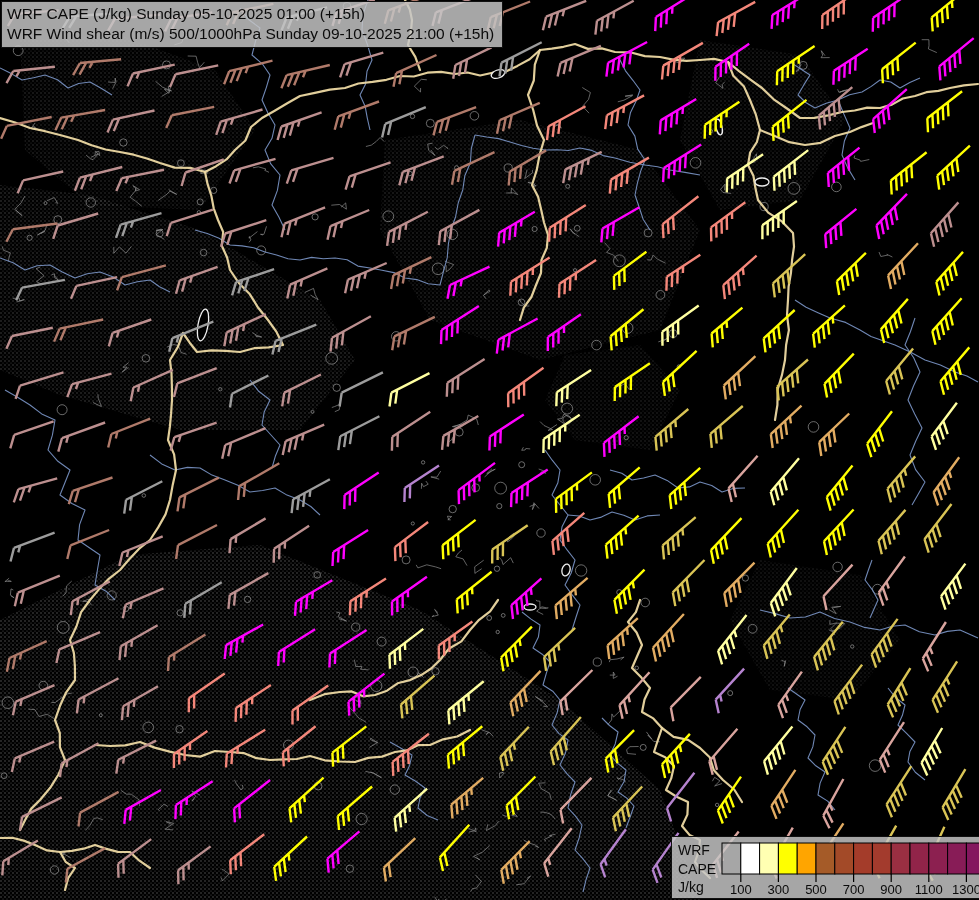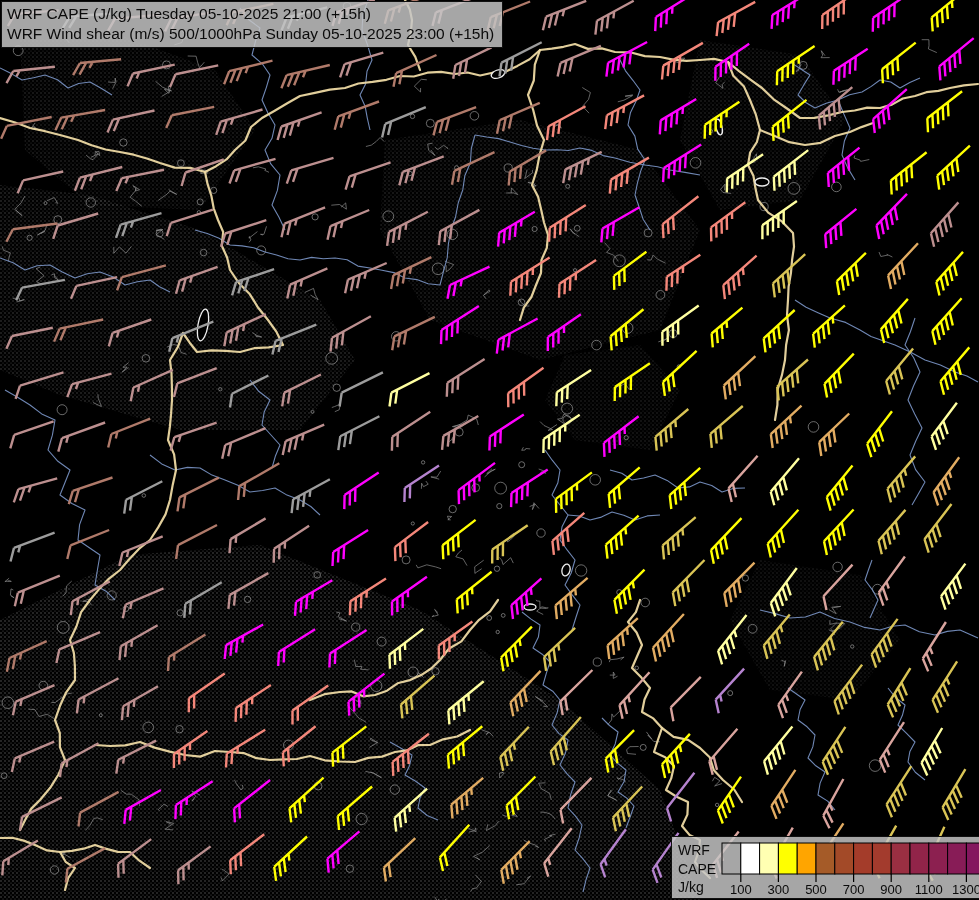--- a/index.html
+++ b/index.html
@@ -619,22 +619,22 @@
         <path d="M652.7 869.6L678.5 832.9M652.7 869.6l4.8 13.2M656.5 864.3l4.8 13.2" stroke="#B583CF" stroke-width="2.4" fill="none" stroke-linecap="butt"></path>
         <path d="M713.0 864.4L738.7 831.5M713.0 864.4l4.1 13.4M717.0 859.3l4.1 13.4M721.0 854.2l2.0 6.7" stroke="#D9A49E" stroke-width="2.4" fill="none" stroke-linecap="butt"></path>
         <path d="M770.9 865.7L792.8 827.7M770.9 865.7l5.9 12.7" stroke="#D9A49E" stroke-width="2.4" fill="none" stroke-linecap="butt"></path>
         <path d="M820.1 858.7L843.4 823.3M820.1 858.7l5.1 13.0M823.7 853.2l5.1 13.0M827.2 847.8l5.1 13.0M830.8 842.4l5.1 13.0" stroke="#E2AC62" stroke-width="2.4" fill="none" stroke-linecap="butt"></path>
         <path d="M873.6 865.6L896.2 825.7M873.6 865.6l6.0 12.6M876.8 859.9l6.0 12.6M880.0 854.2l6.0 12.6M883.2 848.6l6.0 12.6M886.4 842.9l3.0 6.3" stroke="#D9C455" stroke-width="2.4" fill="none" stroke-linecap="butt"></path>
         <path d="M925.6 868.6L944.4 826.8M925.6 868.6l7.2 12.0M928.3 862.7l7.2 12.0M930.9 856.7l7.2 12.0M933.6 850.8l7.2 12.0M936.3 844.9l7.2 12.0" stroke="#D9C455" stroke-width="2.4" fill="none" stroke-linecap="butt"></path>
       </g>
   </svg>
 
   <div id="title-box" class="overlay">
-    <div>WRF CAPE (J/kg) Tuesday 05-10-2025 21:00 (+15h)</div>
-    <div>WRF Wind shear (m/s) 500/1000hPa Sunday 05-10-2025 23:00 (+15h)</div>
+    <div>WRF CAPE (J/kg) Sunday 05-10-2025 01:00 (+15h)</div>
+    <div>WRF Wind shear (m/s) 500/1000hPa Sunday 09-10-2025 21:00 (+15h)</div>
   </div>
 
   <div id="legend-box" class="overlay">
     <svg id="legend-svg" width="353" height="61">
         <text x="6" y="18" font-size="14" fill="#0b0b0b" font-family="Liberation Sans, sans-serif">WRF</text>
         <text x="6" y="36.5" font-size="14" fill="#0b0b0b" font-family="Liberation Sans, sans-serif">CAPE</text>
         <text x="6" y="55" font-size="14" fill="#0b0b0b" font-family="Liberation Sans, sans-serif">J/kg</text>
         <rect x="50.0" y="6" width="18.8" height="31" stroke="#000" stroke-width="1" fill="none"></rect>
         <rect x="68.8" y="6" width="18.8" height="31" stroke="#000" stroke-width="1" fill="#FFFFFF"></rect>
         <rect x="87.6" y="6" width="18.8" height="31" stroke="#000" stroke-width="1" fill="#FFFFB2"></rect>

